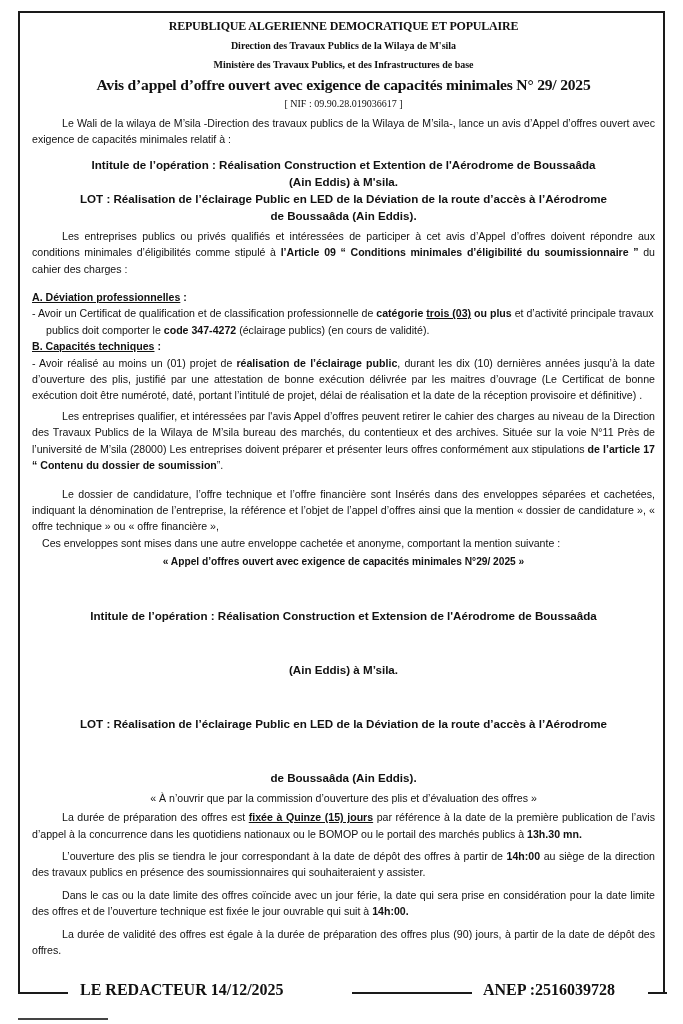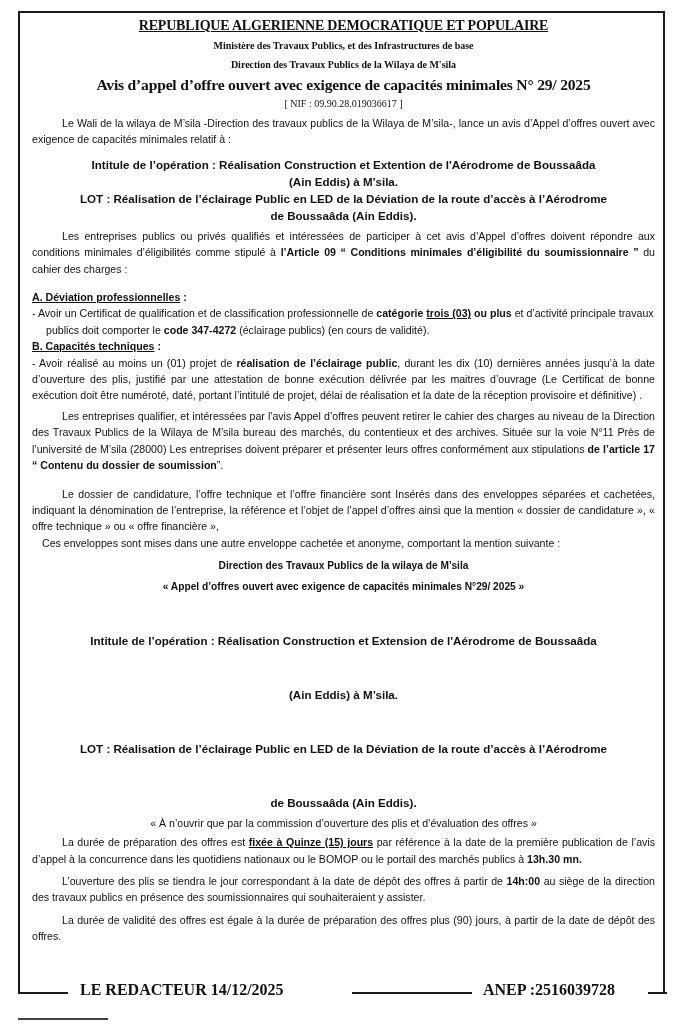--- a/index.html
+++ b/index.html
@@ -10,21 +10,21 @@
     box-sizing: border-box;
   }
   .content {
     position: absolute; left: 32px; top: 14px; width: 623px;
     font-family: "Liberation Sans", sans-serif; font-size: 10.6px; line-height: 16.4px;
   }
   .serif { font-family: "Liberation Serif", serif; }
   .center { text-align: center; }
   .b { font-weight: bold; }
   .u { text-decoration: underline; }
-  .h1 { font-size: 14px; font-weight: bold; text-decoration: underline; margin-top: 2px; line-height: 20px; letter-spacing: -0.2px; }
+  .h1 { font-size: 12px; font-weight: bold; margin-top: 2px; line-height: 20px; letter-spacing: -0.2px; }
   .h2 { font-size: 10px; font-weight: bold; line-height: 19px; }
   .h3 { font-size: 15.6px; font-weight: bold; line-height: 22px; letter-spacing: -0.2px; }
   .nif { font-size: 10px; line-height: 15px; }
   p { margin: 0; }
   .just { text-align: justify; }
   .indent { text-indent: 30px; }
   .op { font-size: 11.6px; font-weight: bold; line-height: 17px; }
   .gap4 { margin-top: 4px; }
   .gap6 { margin-top: 6px; }
   .gap8 { margin-top: 8px; }
@@ -41,22 +41,22 @@
   .ftext { position: absolute; top: -3px; white-space: nowrap; }
   .bottom-scrap { position: absolute; top: 1018px; height: 1.5px; background: #444; }
 </style>
 </head>
 <body>
 
 <div class="frame"></div>
 
 <div class="content">
   <div class="center serif h1">REPUBLIQUE ALGERIENNE DEMOCRATIQUE ET POPULAIRE</div>
+  <div class="center serif h2">Direction des Travaux Publics de la Wilaya de M'sila</div>
   <div class="center serif h2">Ministère des Travaux Publics, et des Infrastructures de base</div>
-  <div class="center serif h2">Direction des Travaux Publics de la Wilaya de M'sila</div>
   <div class="center serif h3">Avis d’appel d’offre ouvert avec exigence de capacités minimales N° 29/ 2025</div>
   <div class="center serif nif">[ NIF : 09.90.28.019036617 ]</div>
 
   <p class="just indent gap4">Le Wali de la wilaya de M’sila -Direction des travaux publics de la Wilaya de M’sila-, lance un avis d’Appel d’offres ouvert avec exigence de capacités minimales relatif à :</p>
 
   <div class="center op gap8">Intitule de l’opération : Réalisation Construction et Extention de l'Aérodrome de Boussaâda</div>
   <div class="center op">(Ain Eddis) à M'sila.</div>
   <div class="center op">LOT : Réalisation de l’éclairage Public en LED de la Déviation de la route d’accès à l’Aérodrome</div>
   <div class="center op">de Boussaâda (Ain Eddis).</div>
 
@@ -70,32 +70,32 @@
   <div>
     <div><b class="u">B. Capacités techniques</b><b> :</b></div>
     <p class="just"><span>- Avoir réalisé au moins un (01) projet de </span><b>réalisation de l’éclairage public</b><span>, durant les dix (10) dernières années jusqu’à la date d’ouverture des plis, justifié par une attestation de bonne exécution délivrée par les maitres d’ouvrage (Le Certificat de bonne exécution doit être numéroté, daté, portant l’intitulé de projet, délai de réalisation et la date de la réception provisoire et définitive) .</span></p>
   </div>
 
   <p class="just indent gap4"><span>Les entreprises qualifier, et intéressées par l'avis Appel d’offres peuvent retirer le cahier des charges au niveau de la Direction des Travaux Publics de la Wilaya de M’sila bureau des marchés, du contentieux et des archives. Située sur la voie N°11 Près de l’université de M’sila (28000) Les entreprises doivent préparer et présenter leurs offres conformément aux stipulations </span><b>de l’article 17 “ Contenu du dossier de soumission</b><span>”.</span></p>
 
   <p class="just indent gap12">Le dossier de candidature, l’offre technique et l’offre financière sont Insérés dans des enveloppes séparées et cachetées, indiquant la dénomination de l’entreprise, la référence et l’objet de l’appel d’offres ainsi que la mention « dossier de candidature », « offre technique » ou « offre financière »,</p>
   <p class="indent" style="text-indent:10px">Ces enveloppes sont mises dans une autre enveloppe cachetée et anonyme, comportant la mention suivante :</p>
 
-  <div class="center b env small gap4">Direction des Travaux Publics de la wilaya de M’sila</div>
   <div class="center b env small">« Appel d’offres ouvert avec exigence de capacités minimales N°29/ 2025 »</div>
   <div class="center env op">Intitule de l’opération : Réalisation Construction et Extension de l'Aérodrome de Boussaâda</div>
   <div class="center env op">(Ain Eddis) à M’sila.</div>
   <div class="center env op">LOT : Réalisation de l’éclairage Public en LED de la Déviation de la route d’accès à l’Aérodrome</div>
   <div class="center env op">de Boussaâda (Ain Eddis).</div>
   <div class="center env">« À n’ouvrir que par la commission d’ouverture des plis et d’évaluation des offres »</div>
 
   <p class="just indent"><span>La durée de préparation des offres est </span><b class="u">fixée à Quinze (15) jours</b><span> par référence à la date de la première publication de l’avis d’appel à la concurrence dans les quotidiens nationaux ou le BOMOP ou le portail des marchés publics à </span><b>13h.30 mn.</b></p>
 
   <p class="just indent gap6"><span>L’ouverture des plis se tiendra le jour correspondant à la date de dépôt des offres à partir de </span><b>14h:00</b><span> au siège de la direction des travaux publics en présence des soumissionnaires qui souhaiteraient y assister.</span></p>
 
+  <p class="just indent gap6"><span>Dans le cas ou la date limite des offres coïncide avec un jour férie, la date qui sera prise en considération pour la date limite des offres et de l’ouverture technique est fixée le jour ouvrable qui suit à </span><b>14h:00.</b></p>
 
   <p class="just indent gap6">La durée de validité des offres est égale à la durée de préparation des offres plus (90) jours, à partir de la date de dépôt des offres.</p>
 </div>
 
 <div class="footer">
   <div class="fline" style="left:0; width:50px;"></div>
   <div class="ftext" style="left:62px;">LE REDACTEUR  14/12/2025</div>
   <div class="fline" style="left:334px; width:120px;"></div>
   <div class="ftext" style="left:465px;">ANEP :2516039728</div>
   <div class="fline" style="left:630px; width:19px;"></div>

